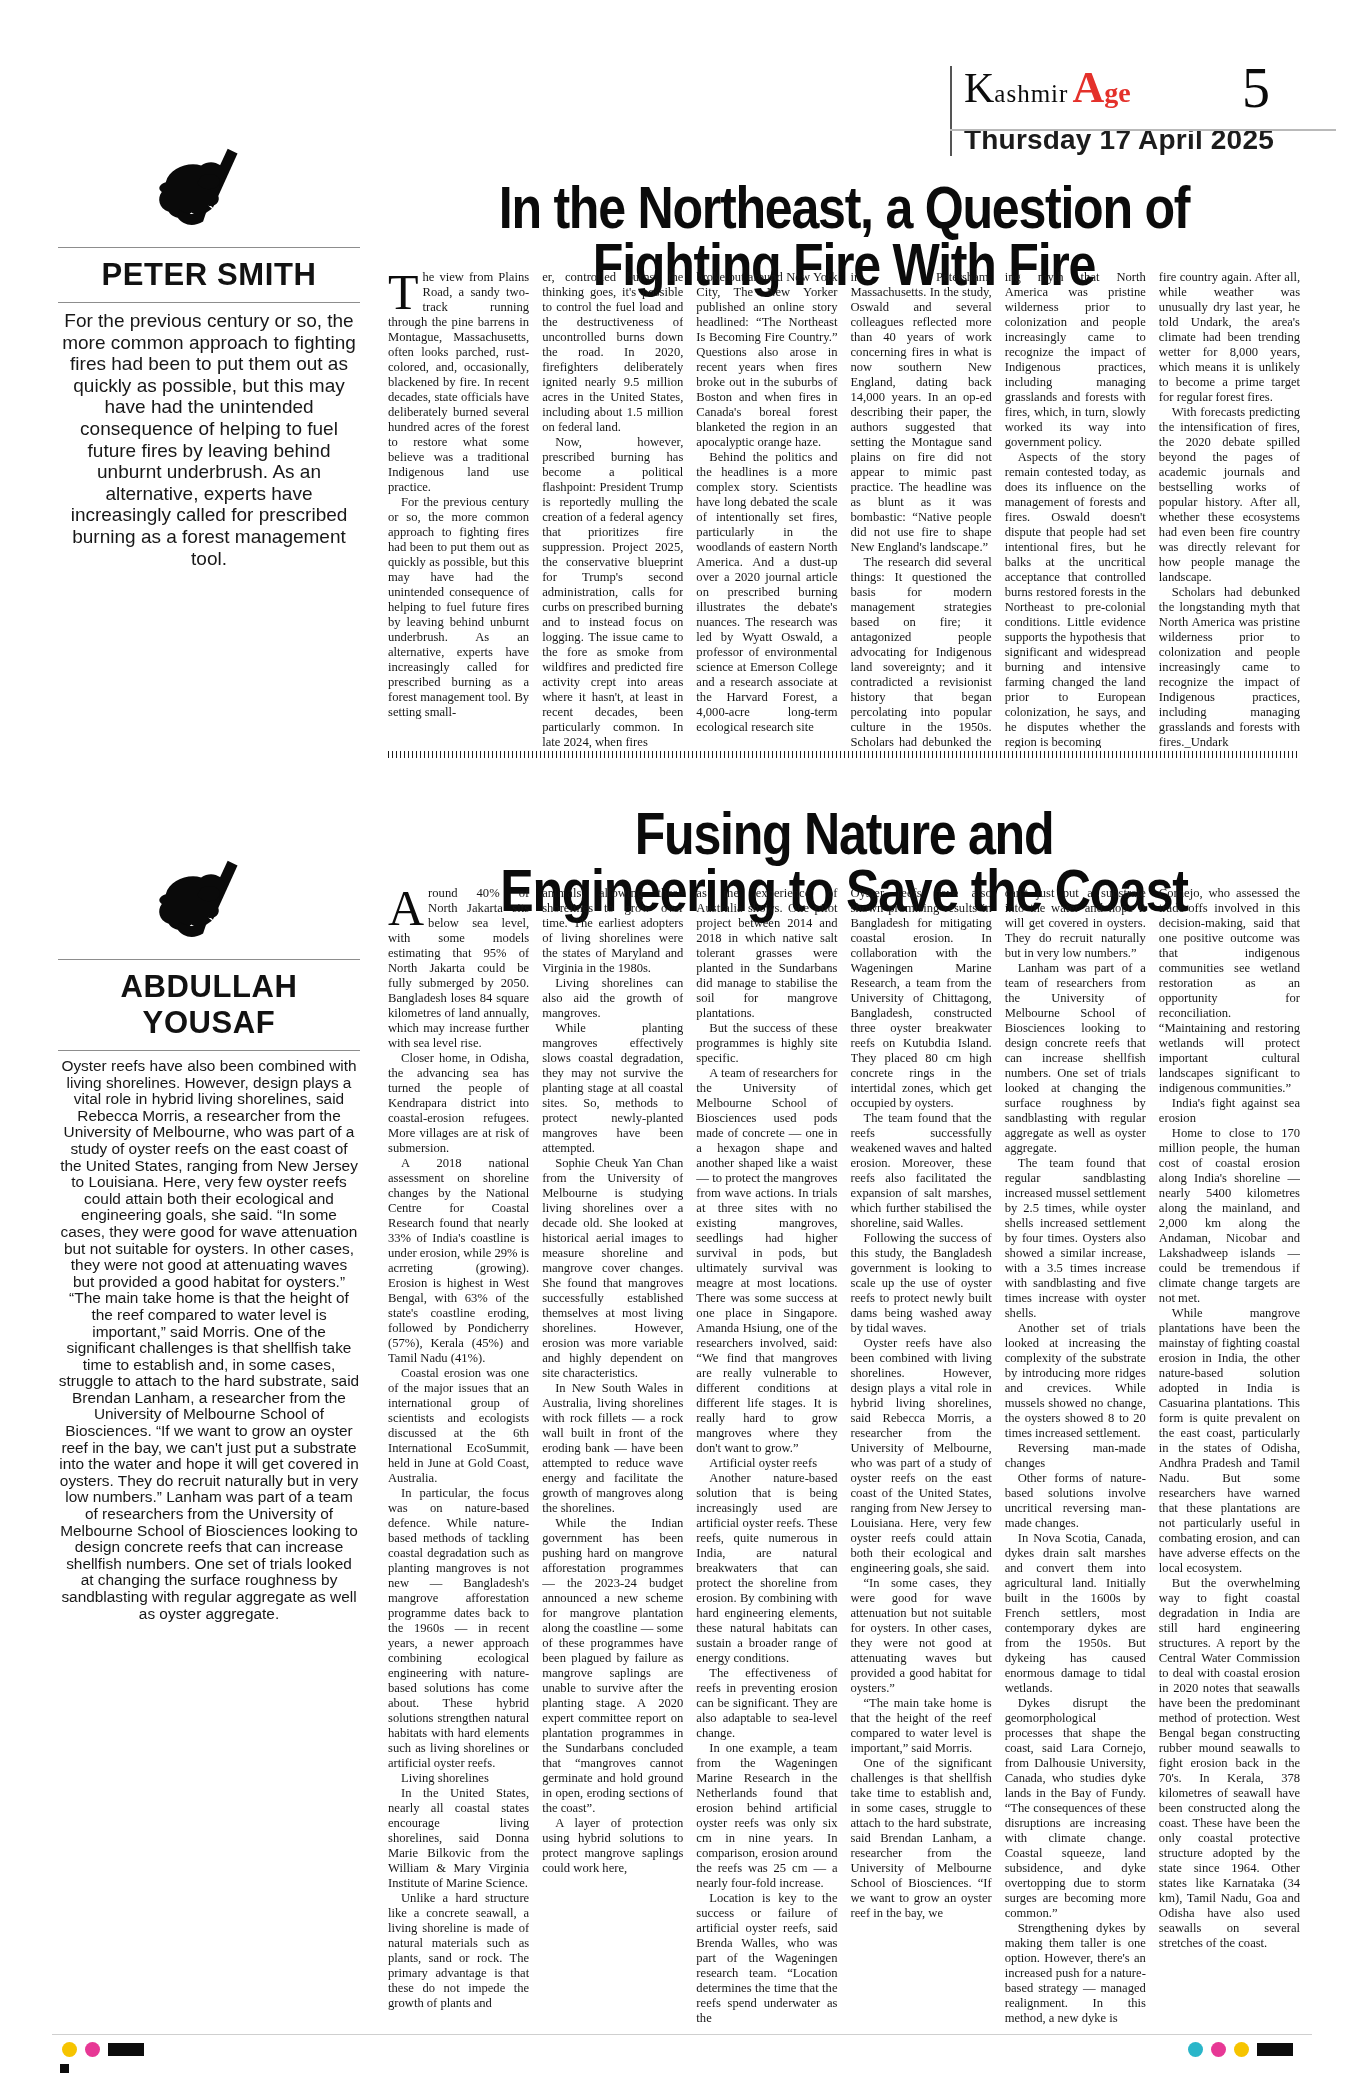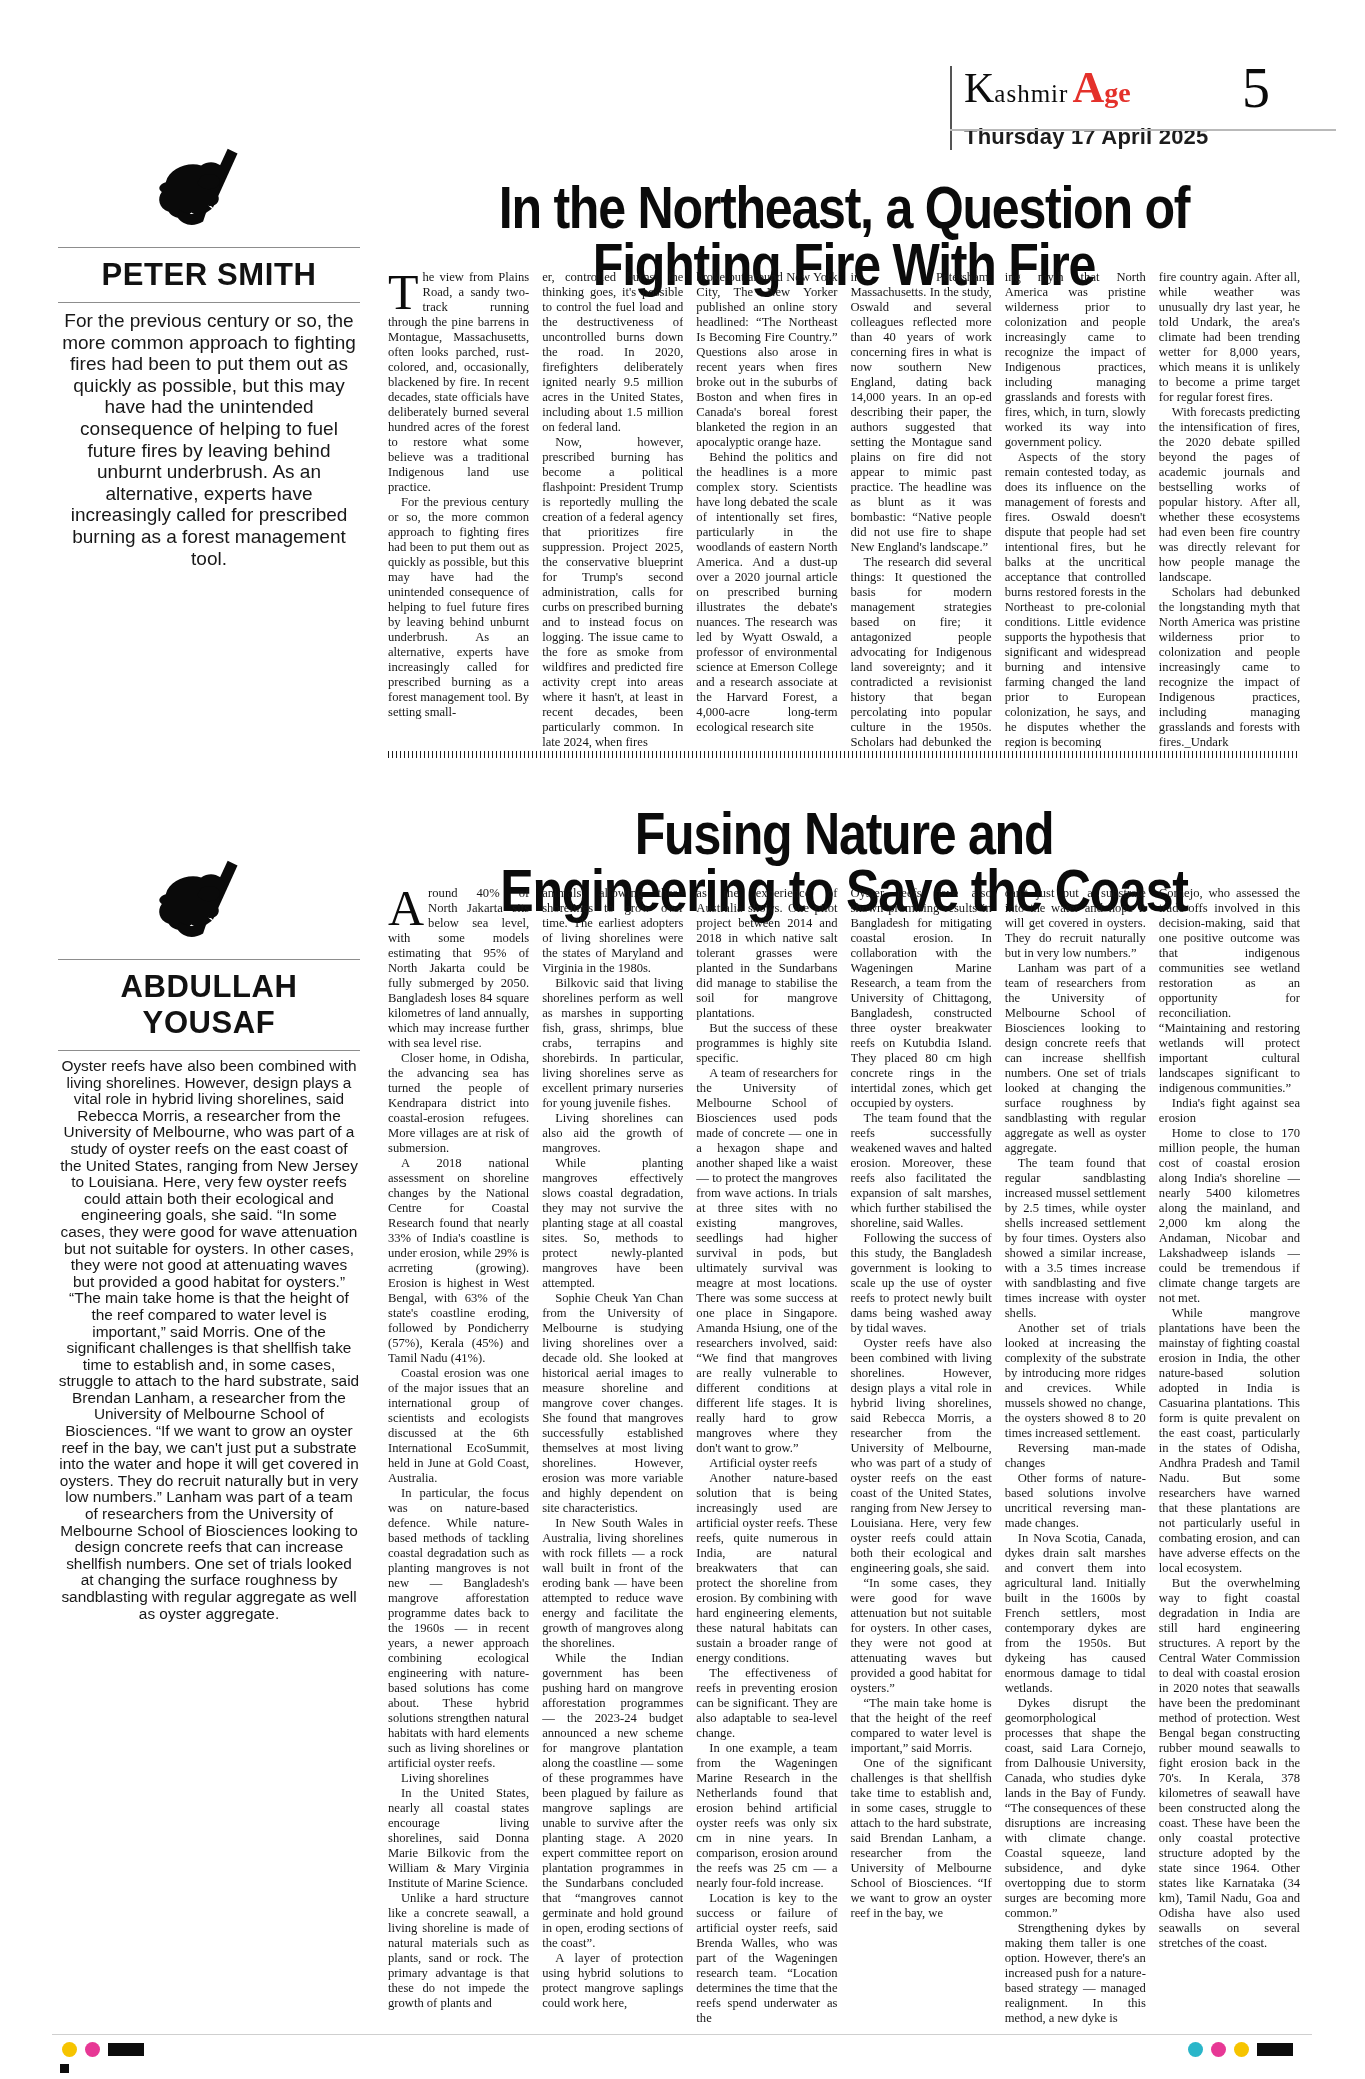--- a/index.html
+++ b/index.html
@@ -7,21 +7,21 @@
         font-family:"Liberation Serif",serif;color:#111;overflow:hidden;}
 
   
   .masthead{position:absolute;left:950px;top:66px;width:350px;}
   .masthead-inner{border-left:2px solid #555;padding-left:12px;}
   .brand{white-space:nowrap;line-height:1;}
   .brand .cap-black{font-size:42px;font-family:"Liberation Serif",serif;color:#0c0c0c;}
   .brand .rest-black{font-size:25px;font-family:"Liberation Serif",serif;color:#0c0c0c;letter-spacing:1px;}
   .brand .cap-red{font-size:44px;font-family:"Liberation Serif",serif;font-weight:700;color:#e4312b;}
   .brand .rest-red{font-size:28px;font-family:"Liberation Serif",serif;font-weight:700;color:#e4312b;}
-  .date-line{font-family:"Liberation Sans",sans-serif;font-weight:700;font-size:22px;color:#1c1c1c;margin-top:14px;letter-spacing:.2px;}
+  .date-line{font-family:"Liberation Sans",sans-serif;font-weight:700;font-size:28px;color:#1c1c1c;margin-top:14px;letter-spacing:.2px;}
   .page-number{position:absolute;left:1242px;top:60px;font-size:56px;line-height:1;font-family:"Liberation Serif",serif;color:#0b0b0b;}
   .header-rule{position:absolute;left:950px;top:129px;width:386px;height:2px;background:#b9b9b9;}
 
   
   .rail{position:absolute;left:58px;width:302px;text-align:center;font-family:"Liberation Sans",sans-serif;color:#141414;}
   .rail-1{top:140px;}
   .rail-2{top:852px;}
   .rail .icon-wrap{height:100px;display:flex;align-items:center;justify-content:center;}
   .rail .rule{height:1px;background:#8d8d8d;margin:7px 0;}
   .byline{font-size:31px;font-weight:700;letter-spacing:.6px;padding:2px 0;color:#121212;}
@@ -161,21 +161,20 @@
         <p>Closer home, in Odisha, the advancing sea has turned the people of Kendrapara district into coastal-erosion refugees. More villages are at risk of submersion.</p>
         <p>A 2018 national assessment on shoreline changes by the National Centre for Coastal Research found that nearly 33% of India's coastline is under erosion, while 29% is acrreting (growing). Erosion is highest in West Bengal, with 63% of the state's coastline eroding, followed by Pondicherry (57%), Kerala (45%) and Tamil Nadu (41%).</p>
         <p>Coastal erosion was one of the major issues that an international group of scientists and ecologists discussed at the 6th International EcoSummit, held in June at Gold Coast, Australia.</p>
         <p>In particular, the focus was on nature-based defence. While nature-based methods of tackling coastal degradation such as planting mangroves is not new — Bangladesh's mangrove afforestation programme dates back to the 1960s — in recent years, a newer approach combining ecological engineering with nature-based solutions has come about. These hybrid solutions strengthen natural habitats with hard elements such as living shorelines or artificial oyster reefs.</p>
         <p>Living shorelines</p>
         <p>In the United States, nearly all coastal states encourage living shorelines, said Donna Marie Bilkovic from the William &amp; Mary Virginia Institute of Marine Science.</p>
         <p>Unlike a hard structure like a concrete seawall, a living shoreline is made of natural materials such as plants, sand or rock. The primary advantage is that these do not impede the growth of plants and</p>
       </div>
     <div class="col">
         <p>animals, allowing these shorelines to grow over time. The earliest adopters of living shorelines were the states of Maryland and Virginia in the 1980s.</p>
-        <p>Bilkovic said that living shorelines perform as well as marshes in supporting fish, grass, shrimps, blue crabs, terrapins and shorebirds. In particular, living shorelines serve as excellent primary nurseries for young juvenile fishes.</p>
         <p>Living shorelines can also aid the growth of mangroves.</p>
         <p>While planting mangroves effectively slows coastal degradation, they may not survive the planting stage at all coastal sites. So, methods to protect newly-planted mangroves have been attempted.</p>
         <p>Sophie Cheuk Yan Chan from the University of Melbourne is studying living shorelines over a decade old. She looked at historical aerial images to measure shoreline and mangrove cover changes. She found that mangroves successfully established themselves at most living shorelines. However, erosion was more variable and highly dependent on site characteristics.</p>
         <p>In New South Wales in Australia, living shorelines with rock fillets — a rock wall built in front of the eroding bank — have been attempted to reduce wave energy and facilitate the growth of mangroves along the shorelines.</p>
         <p>While the Indian government has been pushing hard on mangrove afforestation programmes — the 2023-24 budget announced a new scheme for mangrove plantation along the coastline — some of these programmes have been plagued by failure as mangrove saplings are unable to survive after the planting stage. A 2020 expert committee report on plantation programmes in the Sundarbans concluded that “mangroves cannot germinate and hold ground in open, eroding sections of the coast”.</p>
         <p>A layer of protection using hybrid solutions to protect mangrove saplings could work here,</p>
       </div>
     <div class="col">
         <p>as the experience of Australia shows. One pilot project between 2014 and 2018 in which native salt tolerant grasses were planted in the Sundarbans did manage to stabilise the soil for mangrove plantations.</p>
         <p>But the success of these programmes is highly site specific.</p>

